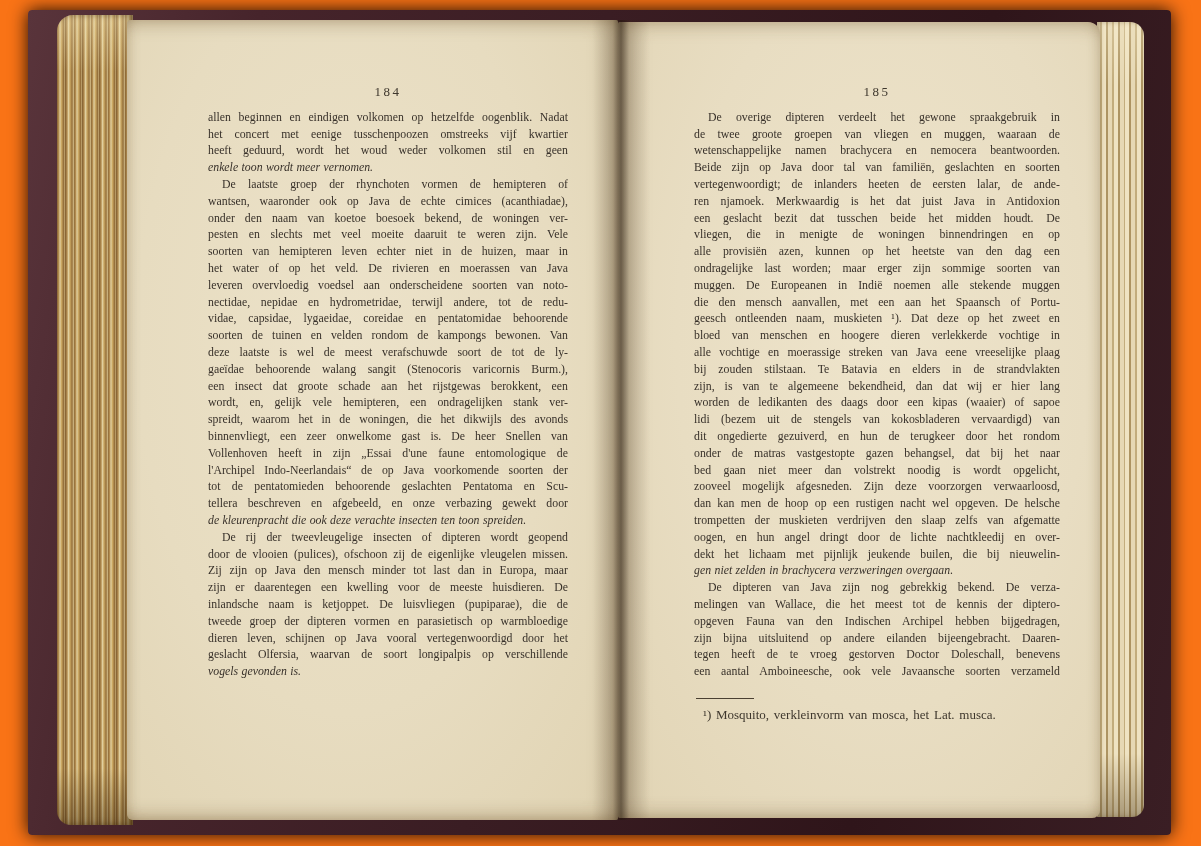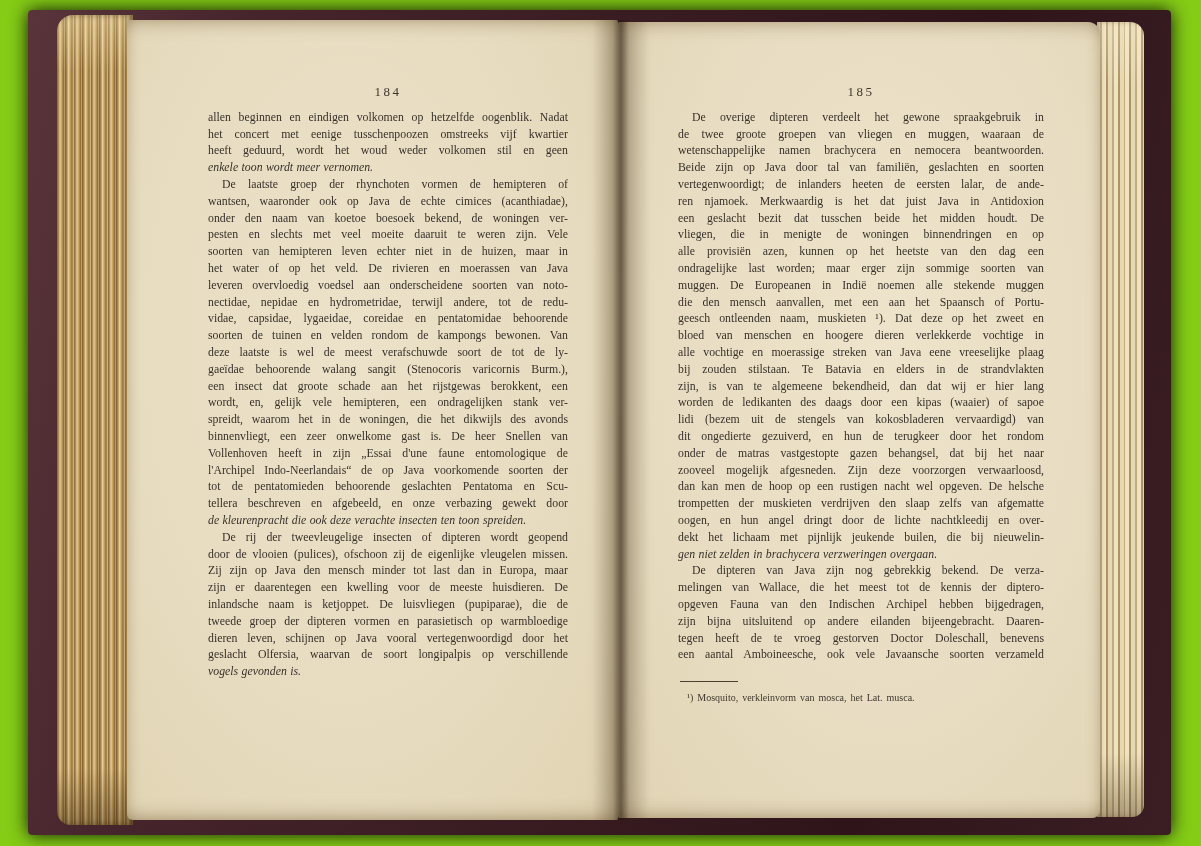--- a/index.html
+++ b/index.html
@@ -1,16 +1,16 @@
 <!DOCTYPE html>
 <html><head>
 <meta charset="utf-8">
 <style>
   html,body{margin:0;padding:0;background:#050505;}
-  #scene{position:relative;width:1201px;height:846px;background:#84cc16;overflow:hidden;
+  #scene{position:relative;width:1201px;height:846px;background:#f97316;overflow:hidden;
          font-family:"Liberation Serif","DejaVu Serif",serif;}
   
   .cover{position:absolute;left:28px;top:10px;width:1143px;height:825px;border-radius:4px;
          background:linear-gradient(100deg,#59343b 0%,#46242b 18%,#3a1d23 45%,#2f151a 75%,#3a1e24 100%);
          box-shadow:0 0 18px rgba(0,0,0,0.9);}
   
   .edge-left{position:absolute;left:57px;top:15px;width:76px;height:810px;
          border-radius:16px 0 0 14px;
          background:
            linear-gradient(180deg,rgba(250,235,190,0.35),rgba(0,0,0,0) 7%,rgba(0,0,0,0) 93%,rgba(55,35,10,0.4)),
@@ -39,28 +39,28 @@
            inset 18px 0 28px -14px rgba(92,64,30,0.42),
            inset -8px 0 14px -8px rgba(120,92,50,0.28),
            inset 0 12px 20px -12px rgba(120,92,50,0.38),
            inset 0 -14px 20px -14px rgba(110,82,42,0.42);}
   
   .gutter{position:absolute;left:592px;top:20px;width:58px;height:800px;pointer-events:none;
          background:linear-gradient(90deg,rgba(60,42,22,0) 0%,rgba(60,42,22,0.22) 36%,rgba(34,22,10,0.55) 50%,rgba(60,42,22,0.20) 64%,rgba(60,42,22,0) 100%);}
   
   .textblock{position:absolute;top:84px;color:#38312a;font-size:11.8px;line-height:16.8px;}
   .tb-left{left:208px;width:360px;}
-  .tb-right{left:678px;width:366px;}
+  .tb-right{left:694px;width:366px;}
   .page-number{text-align:center;font-size:13px;letter-spacing:2.5px;margin-bottom:8px;color:#3e372d;}
   .para{margin:0;}
   .line{text-align:justify;text-align-last:justify;height:16.8px;overflow:hidden;word-spacing:0.5px;}
   .line.noj{text-align-last:left;font-style:italic;}
   .line.ind{text-indent:14px;}
   .footnote-rule{width:58px;height:0;border-top:1.5px solid #4a4032;margin:18px 0 9px 2px;}
-  .footnote{font-size:10px;line-height:13px;color:#3e372d;padding-left:9px;word-spacing:1.5px;}
+  .footnote{font-size:13px;line-height:13px;color:#3e372d;padding-left:9px;word-spacing:1.5px;}
 </style>
 </head>
 <body>
 
 <div id="scene">
   <div class="cover"></div>
   <div class="edge-left"></div>
   <div class="edge-right"></div>
   <div class="page page-left"></div>
   <div class="page page-right"></div>
@@ -130,20 +130,21 @@
           <div class="line">die den mensch aanvallen, met een aan het Spaansch of Portu-</div>
           <div class="line">geesch ontleenden naam, muskieten ¹). Dat deze op het zweet en</div>
           <div class="line">bloed van menschen en hoogere dieren verlekkerde vochtige in</div>
           <div class="line">alle vochtige en moerassige streken van Java eene vreeselijke plaag</div>
           <div class="line">bij zouden stilstaan. Te Batavia en elders in de strandvlakten</div>
           <div class="line">zijn, is van te algemeene bekendheid, dan dat wij er hier lang</div>
           <div class="line">worden de ledikanten des daags door een kipas (waaier) of sapoe</div>
           <div class="line">lidi (bezem uit de stengels van kokosbladeren vervaardigd) van</div>
           <div class="line">dit ongedierte gezuiverd, en hun de terugkeer door het rondom</div>
           <div class="line">onder de matras vastgestopte gazen behangsel, dat bij het naar</div>
+          <div class="line">bed gaan niet meer dan volstrekt noodig is wordt opgelicht,</div>
           <div class="line">zooveel mogelijk afgesneden. Zijn deze voorzorgen verwaarloosd,</div>
           <div class="line">dan kan men de hoop op een rustigen nacht wel opgeven. De helsche</div>
           <div class="line">trompetten der muskieten verdrijven den slaap zelfs van afgematte</div>
           <div class="line">oogen, en hun angel dringt door de lichte nachtkleedij en over-</div>
           <div class="line">dekt het lichaam met pijnlijk jeukende builen, die bij nieuwelin-</div>
           <div class="line noj">gen niet zelden in brachycera verzweringen overgaan.</div>
         </div>
         <div class="para">
           <div class="line ind">De dipteren van Java zijn nog gebrekkig bekend. De verza-</div>
           <div class="line">melingen van Wallace, die het meest tot de kennis der diptero-</div>

